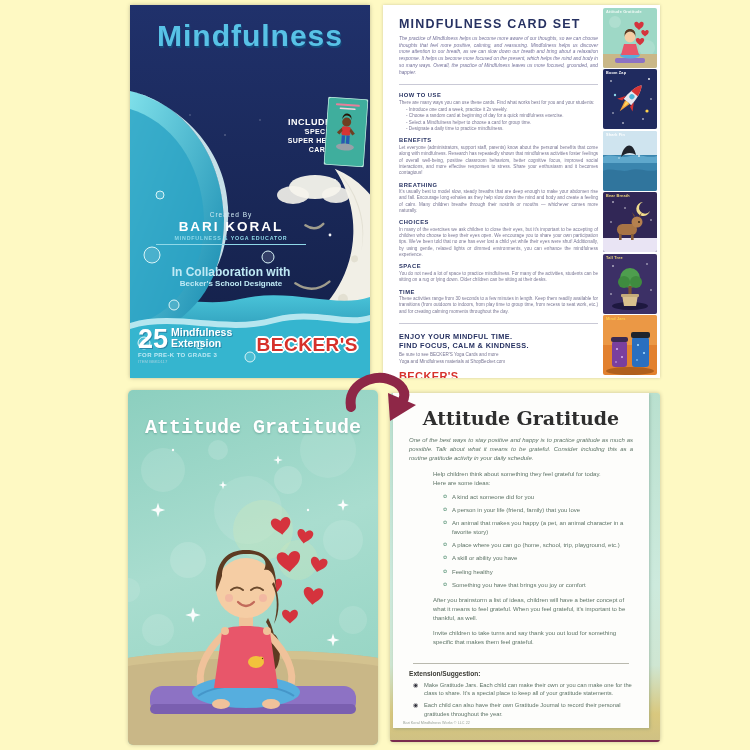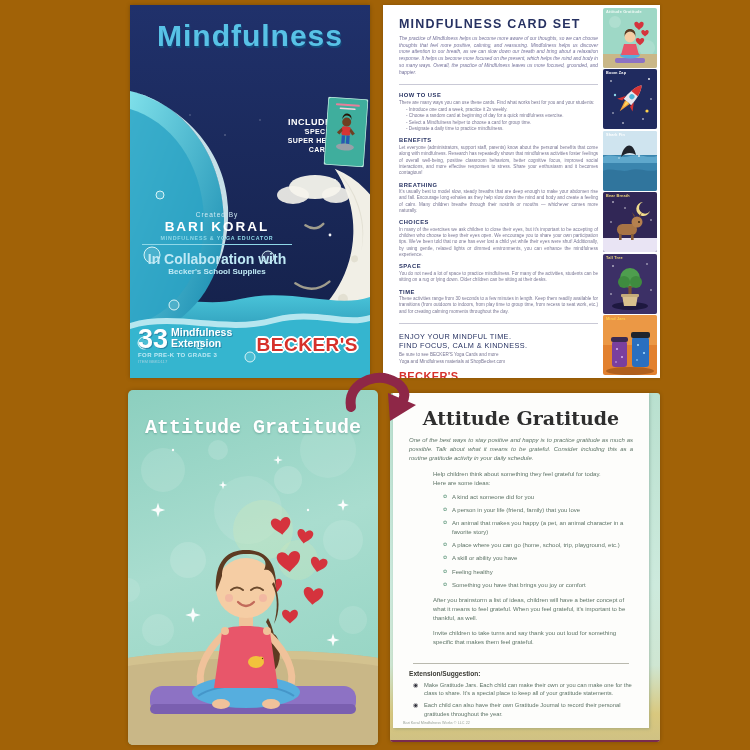--- a/index.html
+++ b/index.html
@@ -1,39 +1,39 @@
 <!DOCTYPE html>
 <html><head>
 <meta charset="utf-8">
 <style>
   html,body{margin:0;padding:0;background:#ffffff;}
-  .stage{position:relative;width:750px;height:750px;background:#a16207;overflow:hidden;
+  .stage{position:relative;width:750px;height:750px;background:#fef9c3;overflow:hidden;
          font-family:"Liberation Sans",sans-serif;}
   .panel{position:absolute;overflow:hidden;}
 
   
   .panel-cover{left:130px;top:5px;width:240px;height:373px;background:#1a2a5c;box-shadow:0 0 4px rgba(0,0,0,.25);}
   .cover-art{position:absolute;left:0;top:0;}
   .cover-title{position:absolute;left:0;top:14px;width:100%;text-align:center;z-index:3;}
   .cover-title .t1{font-size:30px;font-weight:bold;color:#58c2e6;letter-spacing:1px;
                    text-shadow:1px 2px 0 #14497a;}
   .cover-title .t2{font-size:27px;font-weight:bold;color:#58c2e6;letter-spacing:2px;margin-top:-2px;
                    text-shadow:1px 2px 0 #14497a;}
   .cover-sub{position:absolute;left:0;top:76px;width:100%;text-align:center;z-index:3;
              color:#a5dcf2;font-weight:bold;font-size:9px;letter-spacing:.6px;line-height:1.35;}
   .includes{position:absolute;right:32px;top:112px;width:86px;text-align:right;z-index:4;color:#fff;line-height:1.25;}
   .includes .inc1{font-size:9px;font-weight:bold;letter-spacing:.5px;}
   .includes .inc2{font-size:7px;font-weight:bold;letter-spacing:.4px;}
   .hero-card{position:absolute;right:4px;top:93px;width:40px;height:68px;z-index:4;transform:rotate(4deg);}
-  .credit-block{position:absolute;left:12px;top:206px;width:150px;text-align:center;z-index:4;}
+  .credit-block{position:absolute;left:26px;top:206px;width:150px;text-align:center;z-index:4;}
   .credit-block .c1{font-size:6.5px;color:#cfe9f2;letter-spacing:1px;}
   .credit-block .c2{font-size:13.5px;font-weight:bold;color:#ffffff;letter-spacing:2px;margin-top:1px;}
   .credit-block .c3{font-size:5.3px;font-weight:bold;color:#8fd8e8;letter-spacing:.8px;margin-top:1px;
                     padding-bottom:3px;border-bottom:1px solid #8fd8e8;}
-  .credit-block .c4{font-size:14px;font-weight:bold;color:#bfe9f5;margin-top:6px;}
+  .credit-block .c4{font-size:12px;font-weight:bold;color:#bfe9f5;margin-top:20px;}
   .credit-block .c5{font-size:8px;font-weight:bold;color:#bfe9f5;}
   .count-block{position:absolute;left:8px;bottom:14px;z-index:4;color:#fff;}
   .count-row{display:flex;align-items:flex-start;}
   .count-num{font-size:27px;font-weight:bold;line-height:.9;text-shadow:1px 1px 0 #2a86a8;}
   .count-words{margin-left:3px;font-size:10.5px;font-weight:bold;line-height:1.05;text-shadow:1px 1px 0 #2a86a8;}
   .count-grade{font-size:6px;font-weight:bold;color:#bfe9f5;letter-spacing:.4px;margin-top:1px;}
   .count-item{font-size:4.2px;color:#9fd0e0;margin-top:1px;}
   .brand-cover{position:absolute;right:12px;bottom:22px;z-index:4;font-size:19px;font-weight:900;
                color:#d6312b;letter-spacing:.5px;
                text-shadow:-2px 0 #fff,2px 0 #fff,0 -2px #fff,0 2px #fff,-1px -1px #fff,1px 1px #fff,-1px 1px #fff,1px -1px #fff;}
@@ -43,21 +43,21 @@
   .instr-content{position:absolute;left:16px;top:12px;width:199px;}
   .instr-title{font-size:12.5px;font-weight:bold;color:#273262;letter-spacing:1.2px;}
   .instr-intro{font-size:4.8px;font-style:italic;color:#74719a;line-height:1.4;margin-top:5px;text-align:justify;}
   .instr-hr{border:none;border-top:1px solid #c9c9d6;margin:8px 0 7px 0;}
   .pg-sec{margin-bottom:5px;}
   .pg-h{font-size:5.8px;font-weight:bold;color:#273262;letter-spacing:.5px;margin-bottom:1.5px;}
   .pg-b{font-size:4.6px;color:#7a7794;line-height:1.38;text-align:justify;}
   ul.pg-ul{margin:1px 0 0 0;padding-left:7px;list-style:none;}
   ul.pg-ul li{font-size:4.6px;color:#7a7794;line-height:1.38;}
   ul.pg-ul li::before{content:"- ";}
-  .instr-foot1{font-size:7.3px;font-weight:normal;color:#273262;letter-spacing:.4px;line-height:1.25;margin-top:8px;}
+  .instr-foot1{font-size:7.3px;font-weight:bold;color:#273262;letter-spacing:.4px;line-height:1.25;margin-top:8px;}
   .instr-foot-small{font-size:4.6px;color:#7a7794;line-height:1.35;margin-top:2px;}
   .brand-instr{margin-top:5px;font-size:11px;font-weight:900;color:#d6312b;letter-spacing:.4px;
                text-shadow:-1px 0 #fff,1px 0 #fff,0 -1px #fff,0 1px #fff;}
   .mini-rail{position:absolute;right:3px;top:3px;width:54px;display:flex;flex-direction:column;gap:1.4px;}
   .mini-card{position:relative;width:54px;height:60px;border-radius:2px;overflow:hidden;}
   .mini-label{position:absolute;left:3px;top:2px;font-size:3.8px;font-weight:bold;z-index:2;letter-spacing:.2px;}
   .lab-light{color:#f3fbf7;} .lab-white{color:#ffffff;} .lab-gold{color:#f0d87a;} .lab-yellow{color:#ffd24a;}
 
   
   .panel-card{left:128px;top:390px;width:250px;height:355px;border-radius:5px;
@@ -192,25 +192,25 @@
           <rect x="20.6" y="37.5" width="3.4" height="9" fill="#2a58b0"></rect>
           <ellipse cx="20" cy="49" rx="9" ry="3.5" fill="#98a0a8"></ellipse>
         </g>
       </svg>
     </div>
     <div class="credit-block">
       <div class="c1">Created By</div>
       <div class="c2">BARI KORAL</div>
       <div class="c3">MINDFULNESS &amp; YOGA EDUCATOR</div>
       <div class="c4">In Collaboration with</div>
-      <div class="c5">Becker's School Supplies</div>
+      <div class="c5">Becker's School Designate</div>
     </div>
     <div class="count-block">
       <div class="count-row">
-        <div class="count-num">33</div>
+        <div class="count-num">25</div>
         <div class="count-words">
           <div>Mindfulness</div>
           <div>Extension</div>
         </div>
       </div>
       <div class="count-grade">FOR PRE-K TO GRADE 3</div>
       <div class="count-item">ITEM BBKD117</div>
     </div>
     <div class="brand-cover">BECKER'S</div>
   </div>

